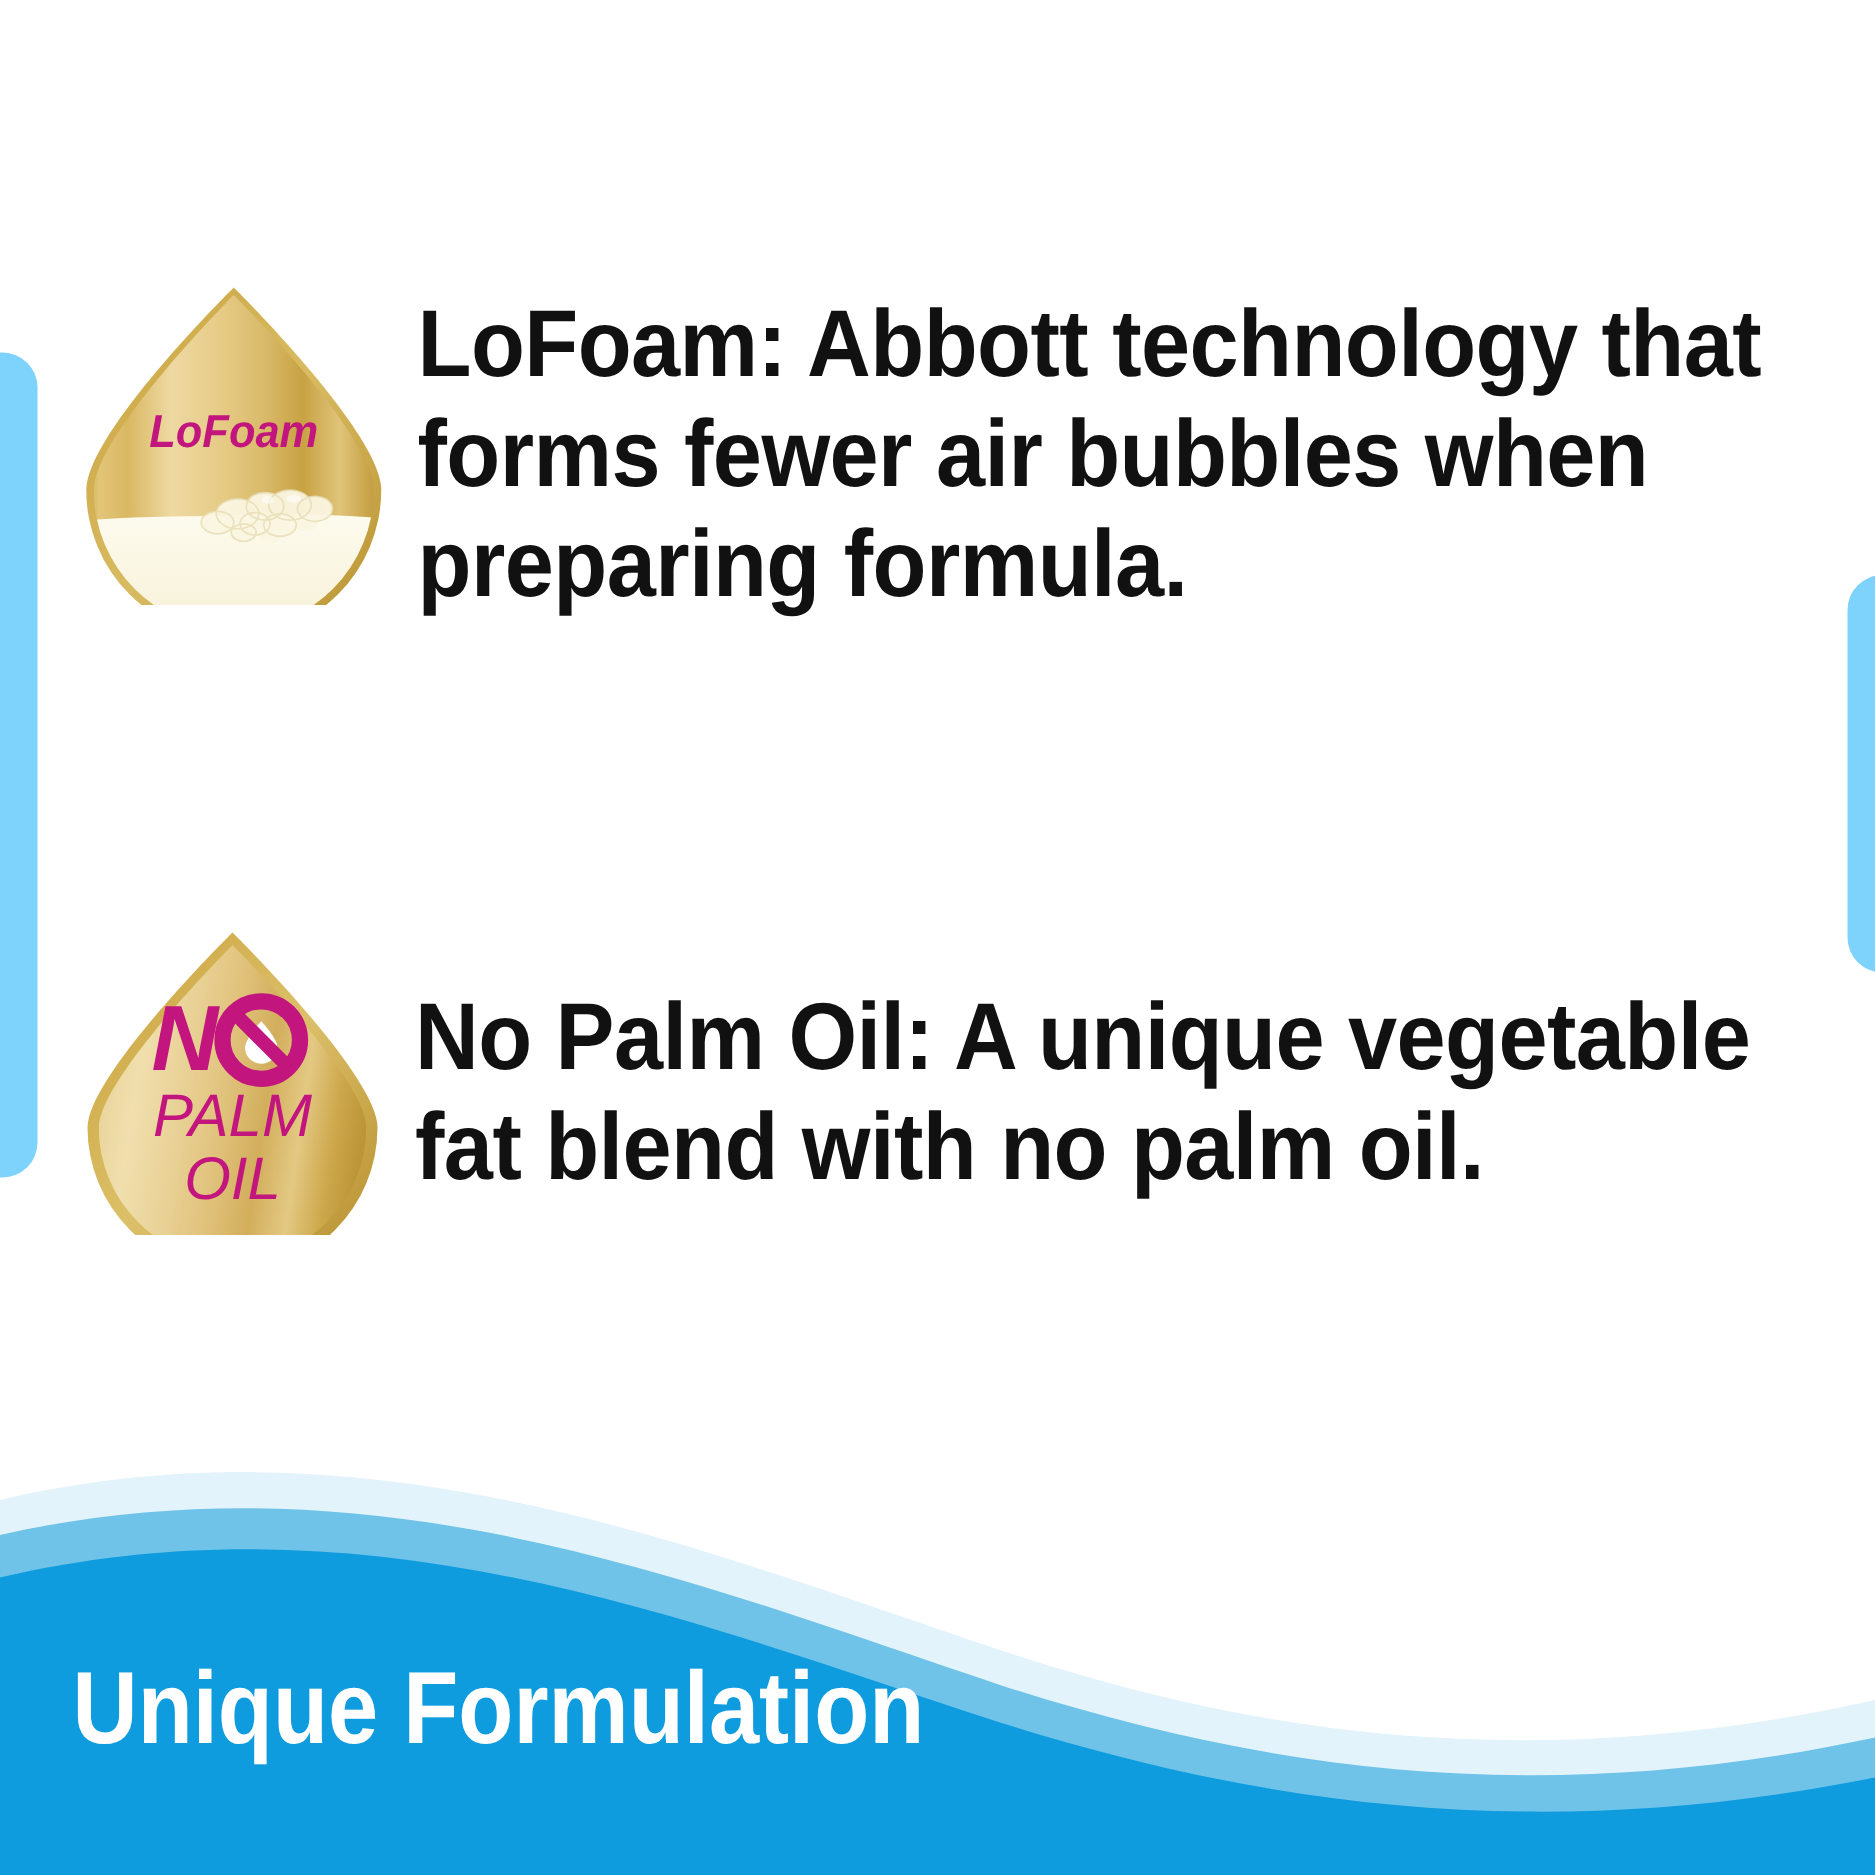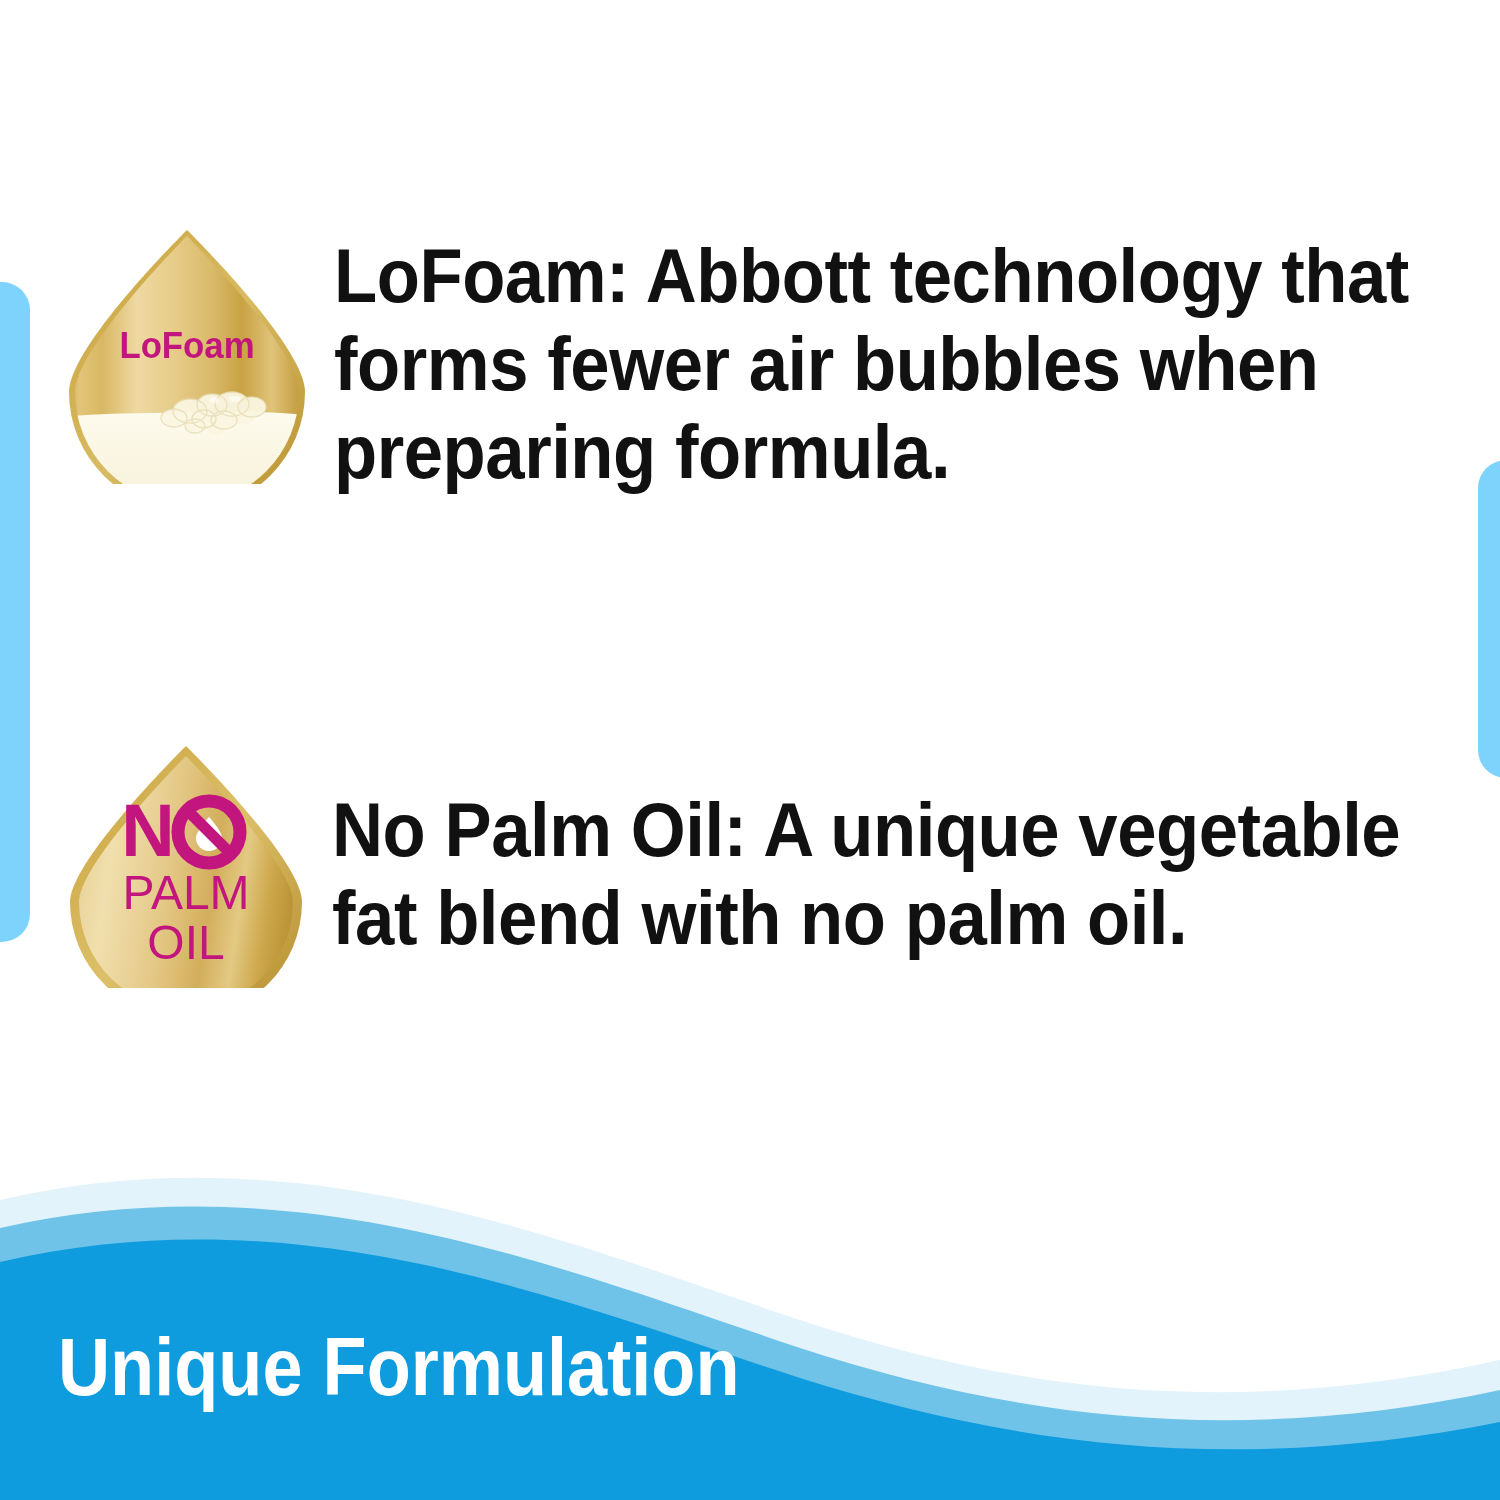--- a/index.html
+++ b/index.html
@@ -45,20 +45,21 @@
     align-items:flex-start;
   }
   #feature-row-0 { left:62px; top:222px; }
   #feature-row-1 { left:62px; top:738px; }
 
   .badge-wrap {
     position:relative;
     width:250px;
     height:262px;
     flex:0 0 auto;
+    font-style:italic;
   }
   #feature-row-1 .badge-wrap { width:248px; height:250px; }
 
   .badge-svg { display:block; width:100%; height:100%; }
 
   .feature-text {
     color:#111111;
     font-family:"Liberation Sans", sans-serif;
     font-weight:600;
     font-size:76px;

